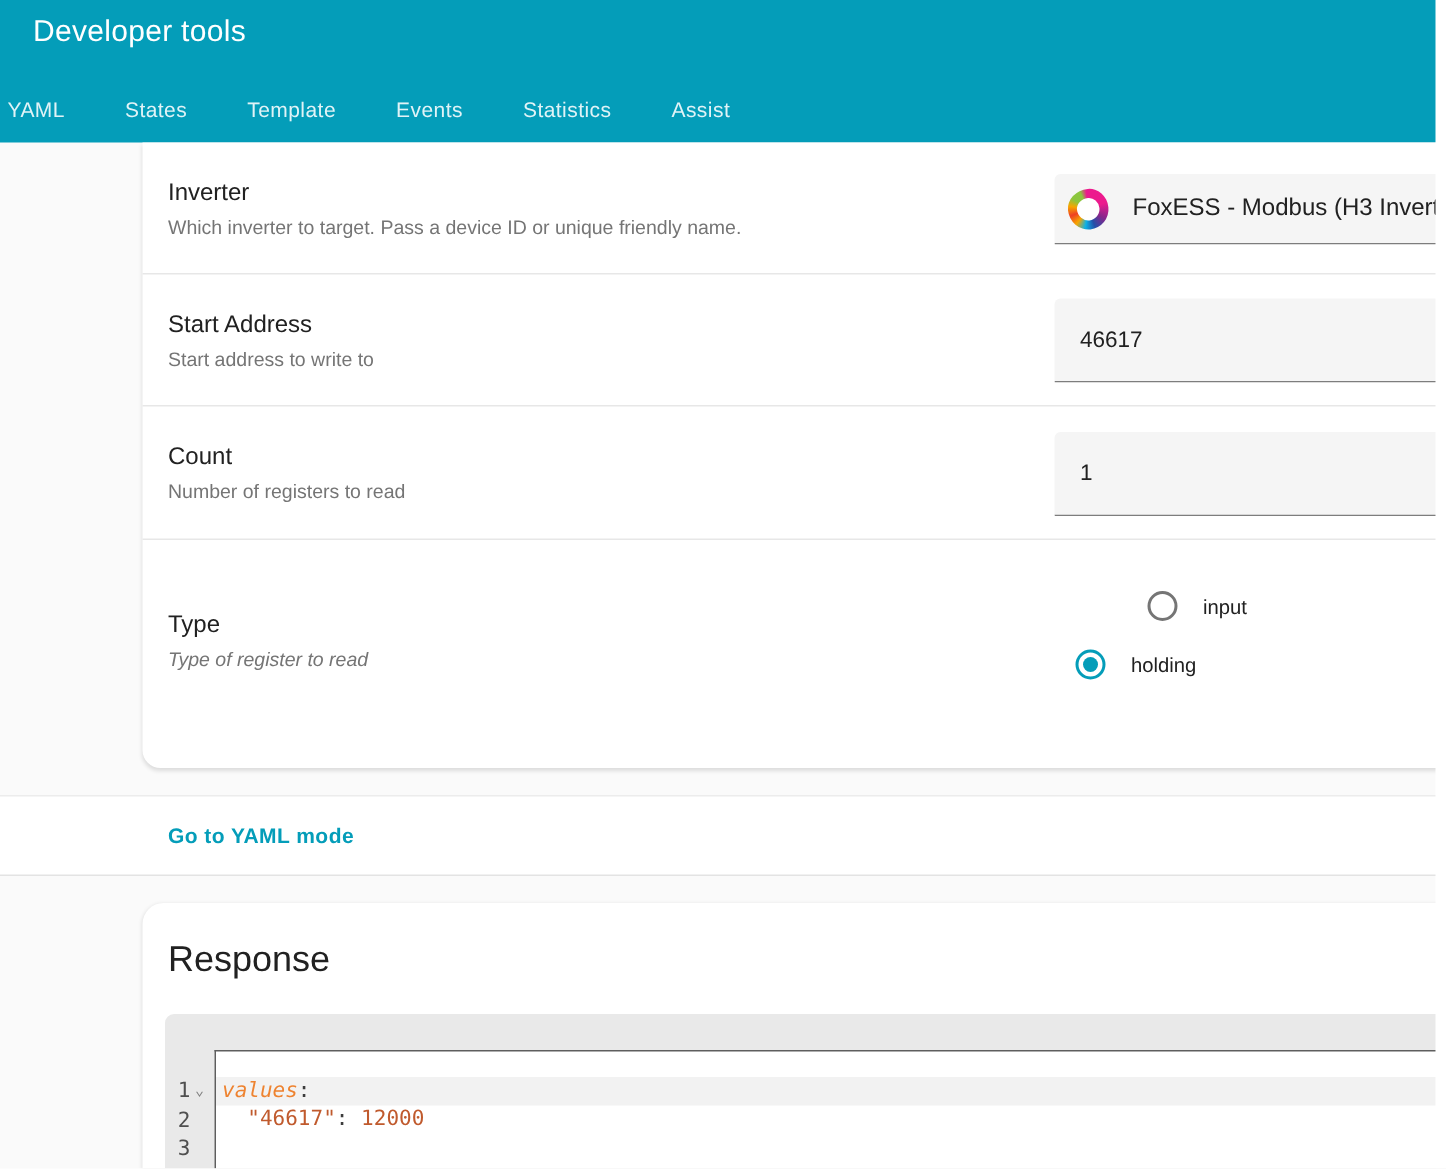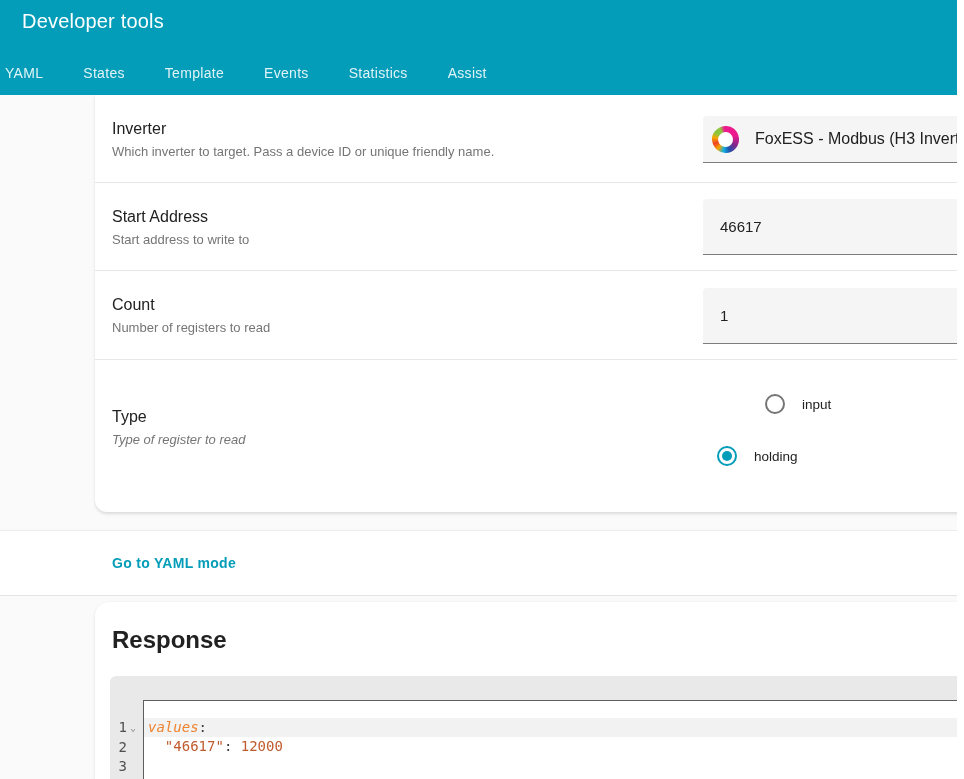--- a/index.html
+++ b/index.html
@@ -40,36 +40,36 @@
   .row2 .text-field { top:16px; }
   .row3 .text-field { top:17px; }
 
   .foxess-icon { position:relative; width:27px; height:27px; flex:0 0 27px;
     background:conic-gradient(from 0deg,#ec1a8d 0deg,#ec1a8d 75deg,#86268b 125deg,#2350a9 165deg,#0cb1e6 195deg,#f7a600 225deg,#ee4023 255deg,#f7a600 285deg,#8cc63e 310deg,#8cc63e 340deg,#ec1a8d 360deg);
     border-radius:54% 46% 50% 50% / 47% 50% 50% 53%; transform:rotate(-6deg); }
   .foxess-icon::after { content:""; position:absolute; inset:6px; background:#ffffff; border-radius:inherit; }
 
   .radio-row { position:absolute; left:622px; height:20px; display:flex; align-items:center; cursor:pointer; }
   .radio-row.opt0 { top:34px;margin-left:48px; }
-  .radio-row.opt1 { top:86px; }
+  .radio-row.opt1 { top:73px; }
   .radio-circle { width:20px; height:20px; border-radius:50%; border:2px solid #757575; position:relative; flex:0 0 20px; }
   .radio-row.selected .radio-circle { border-color:#049db9; }
   .radio-row.selected .radio-circle::after { content:""; position:absolute; inset:3px; border-radius:50%; background:#049db9; }
   .radio-label { margin-left:17px; font-size:13.5px; color:#212121; }
 
   
-  .yaml-bar { position:absolute; left:0; top:530px; width:964px; height:66px; background:#ffffff;
+  .yaml-bar { position:absolute; left:0; top:530px; width:964px; height:54px; background:#ffffff;
               border-top:1px solid #ececec; border-bottom:1px solid #e3e3e3; }
   .yaml-link { position:absolute; left:112px; top:0; height:100%; display:flex; align-items:center;
                font-size:14px; font-weight:700; letter-spacing:.3px; color:#049db9; cursor:pointer; }
 
   
   .response-card { position:absolute; left:95px; top:602px; width:901px; height:177px; background:#ffffff;
                    border-radius:14px 14px 0 0; box-shadow:0 1px 3px rgba(0,0,0,.12); }
-  .response-title { position:absolute; left:17px; top:24px; font-size:24px; font-weight:700; color:#212121; }
+  .response-title { position:absolute; left:17px; top:24px; font-size:24px; font-weight:400; color:#212121; }
 
   .editor { position:absolute; left:15px; top:74px; width:871px; height:103px; background:#e9e9e9; border-radius:6px 6px 0 0; }
   .editor-gutter { position:absolute; left:0; top:42px; width:33px; font-family:"DejaVu Sans Mono", monospace;
                    font-size:14px; color:#4f4f4f; }
   .gutter-line { height:19.5px; line-height:19.5px; display:flex; }
   .gutter-num { width:17px; text-align:right; }
   .gutter-fold { width:12px; text-align:center; font-size:10px; color:#808080; cursor:pointer; }
   .editor-content { position:absolute; left:33px; top:24px; right:0; bottom:0; background:#ffffff;
                     border-top:1.5px solid #5e5e5e; border-left:1.5px solid #5e5e5e; cursor:text; overflow:hidden; }
   .code-area { padding-top:16.5px; font-family:"DejaVu Sans Mono", monospace; font-size:14px; }

